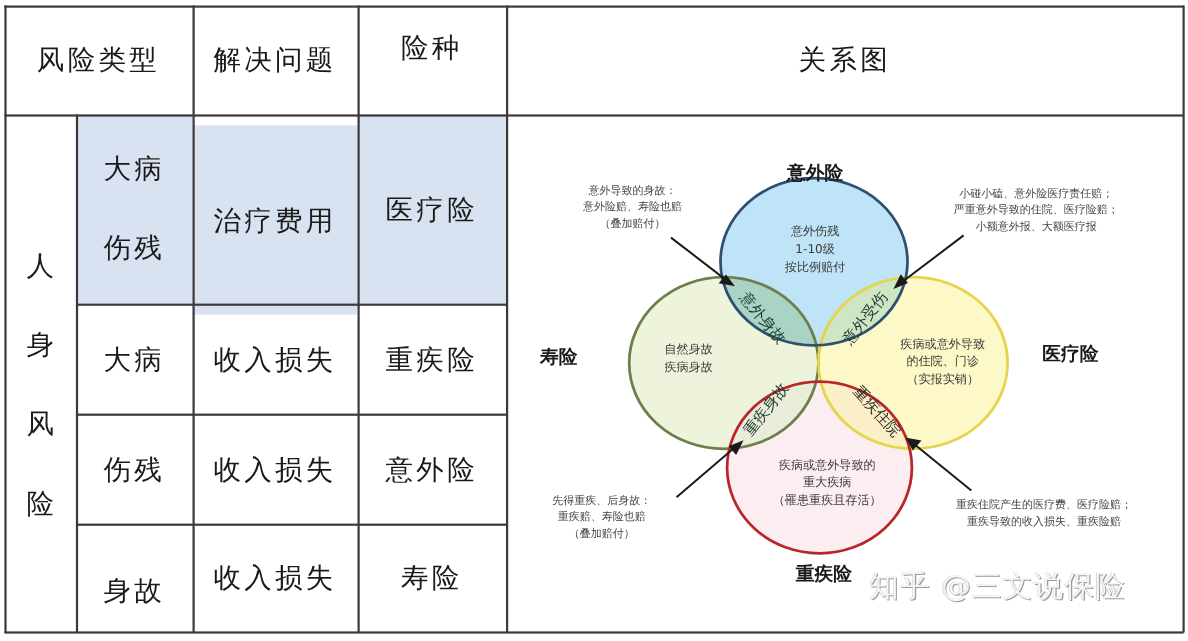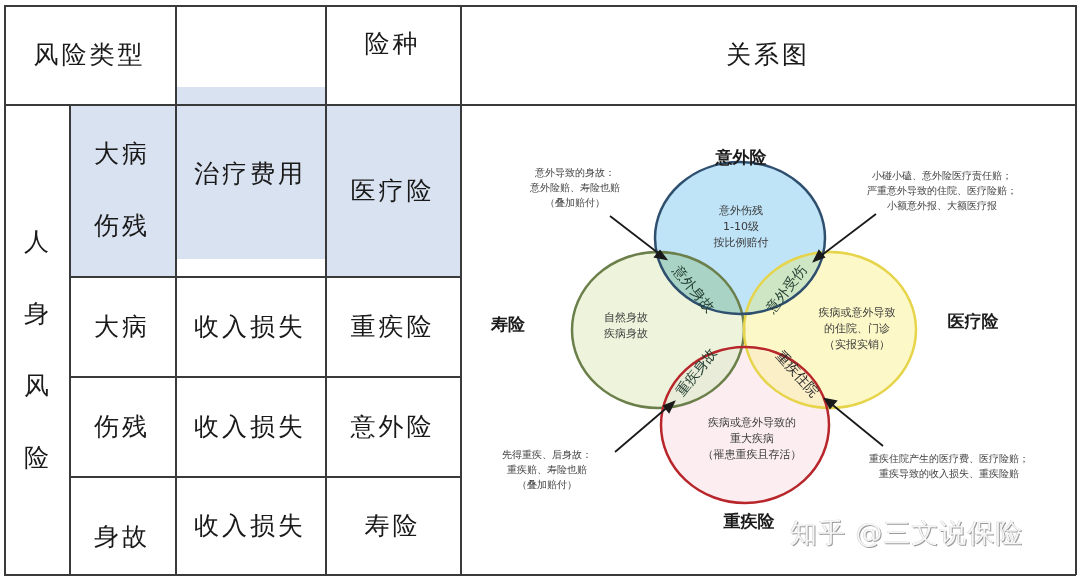--- a/index.html
+++ b/index.html
@@ -17,35 +17,36 @@
   .watermark { position:absolute; left:790px; top:515px; font-size:27px; color:#f6f6f6;
                letter-spacing:1px; font-family:"DejaVu Sans",sans-serif;
                text-shadow: 1px 1px 0 #9a9a9a, -0.5px -0.5px 0 #cfcfcf; }
 </style>
 </head>
 <body>
 
 <div class="tbl">
 
   <div class="cell" style="left:0;top:0;width:171px;height:99px;">风险类型</div>
+  <div class="cell" style="left:171px;top:0;width:150px;height:99px;">解决问题</div>
   <div class="cell" style="left:321px;top:0;width:135px;height:76px;">险种</div>
   <div class="cell" style="left:456px;top:0;width:616px;height:99px;border-radius:23px;">关系图</div>
 
   <div class="cell vtext" style="left:0;top:99px;width:65px;height:471px;padding-top:20px;">
     <span>人</span>
     <span>身</span>
     <span>风</span>
     <span>险</span>
   </div>
 
   <div class="cell hl stack" style="left:65px;top:99px;width:106px;height:172px;">
     <span>大病</span>
     <span>伤残</span>
   </div>
-  <div class="cell hl" style="left:171px;top:82px;width:150px;height:172px;font-family:Liberation Serif, serif;">治疗费用</div>
+  <div class="cell hl" style="left:171px;top:109px;width:150px;height:172px;font-family:Liberation Serif, serif;">治疗费用</div>
   <div class="cell hl" style="left:321px;top:99px;width:135px;height:172px;">医疗险</div>
 
   <div class="cell" style="left:65px;top:271px;width:106px;height:100px;">大病</div>
   <div class="cell" style="left:171px;top:271px;width:150px;height:100px;">收入损失</div>
   <div class="cell" style="left:321px;top:271px;width:135px;height:100px;">重疾险</div>
 
   <div class="cell" style="left:65px;top:371px;width:106px;height:100px;">伤残</div>
   <div class="cell" style="left:171px;top:371px;width:150px;height:100px;">收入损失</div>
   <div class="cell" style="left:321px;top:371px;width:135px;height:100px;">意外险</div>
 

